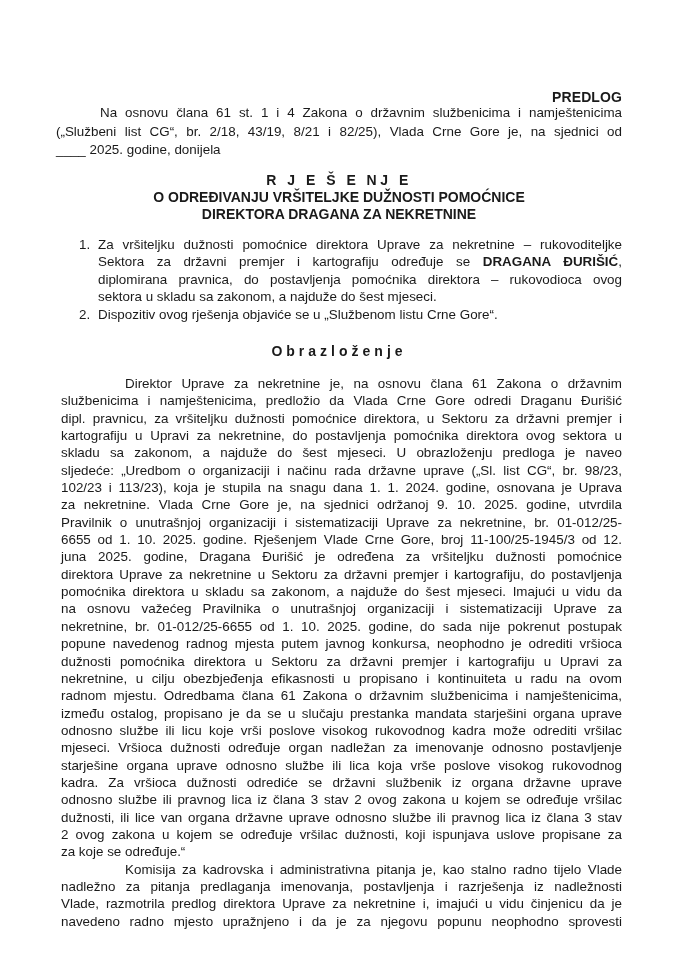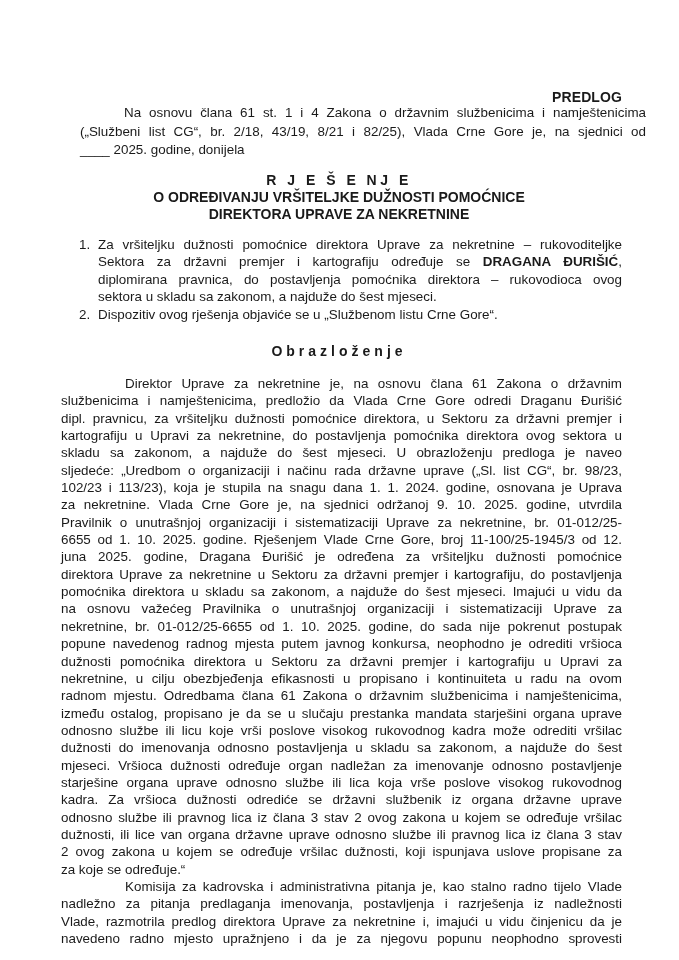--- a/index.html
+++ b/index.html
@@ -8,21 +8,21 @@
       font-family: "Liberation Sans", sans-serif; color: #1a1a1a;
       font-size: 13.4px;
     }
     .page { position: absolute; left: 0; top: 0; width: 679px; height: 960px; }
     .predlog {
       position: absolute; top: 89px; right: 57px;
       font-weight: bold; font-size: 14px; letter-spacing: 0.1px;
     }
     .intro {
       position: absolute; left: 56px; top: 104px; width: 566px;
-      line-height: 18.6px; text-align: justify; margin-left: 24px;
+      line-height: 18.6px; text-align: justify;
     }
     .intro .line { display: block; white-space: nowrap; }
     .intro .indent { padding-left: 44px; }
     .title-block {
       position: absolute; left: 56px; top: 172px; width: 566px;
       text-align: center; font-weight: bold; font-size: 14px; line-height: 17px;
     }
     .title-block .spaced { letter-spacing: 3.5px; }
     .decision-list {
       position: absolute; left: 79px; top: 236px; width: 543px;
@@ -60,21 +60,21 @@
 
   <div class="intro">
     <span class="line indent justify-line" style="text-align-last: justify;">Na osnovu člana 61 st. 1 i 4 Zakona o državnim službenicima i namještenicima</span>
     <span class="line justify-line">(„Službeni list CG“, br. 2/18,  43/19, 8/21 i 82/25), Vlada Crne Gore je, na sjednici od</span>
     <span class="line">____ 2025. godine, donijela</span>
   </div>
 
   <div class="title-block">
     <div class="spaced">R J E Š E NJ E</div>
     <div>O ODREĐIVANJU VRŠITELJKE DUŽNOSTI POMOĆNICE</div>
-    <div>DIREKTORA UPRAVE ZA NEKRETNINE</div>
+    <div>DIREKTORA DRAGANA ZA NEKRETNINE</div>
   </div>
 
   <ol class="decision-list">
     <li>
       <span class="num">1.</span>
       <span class="justify-line">Za  vršiteljku dužnosti pomoćnice direktora Uprave za nekretnine – rukovoditeljke</span>
       <span class="justify-line"><span>Sektora za državni premjer i kartografiju određuje se </span><span class="name-bold">DRAGANA ĐURIŠIĆ</span><span>,</span></span>
       <span class="justify-line">diplomirana pravnica, do postavljenja pomoćnika direktora – rukovodioca ovog</span>
       <span class="last-line">sektora u skladu sa zakonom, a najduže do šest mjeseci.</span>
     </li>
@@ -101,21 +101,20 @@
     <span class="jl">direktora Uprave za nekretnine u Sektoru za državni premjer i kartografiju, do postavljenja</span>
     <span class="jl">pomoćnika direktora u skladu sa zakonom, a najduže do šest mjeseci. Imajući u vidu da</span>
     <span class="jl">na osnovu važećeg Pravilnika o unutrašnjoj organizaciji i sistematizaciji Uprave za</span>
     <span class="jl">nekretnine, br. 01-012/25-6655 od 1. 10. 2025. godine, do sada nije pokrenut postupak</span>
     <span class="jl">popune navedenog radnog mjesta putem javnog konkursa, neophodno je odrediti vršioca</span>
     <span class="jl">dužnosti pomoćnika direktora u Sektoru za državni premjer i kartografiju u Upravi za</span>
     <span class="jl">nekretnine, u cilju obezbjeđenja efikasnosti u propisano i kontinuiteta u radu na ovom</span>
     <span class="jl">radnom mjestu. Odredbama člana 61 Zakona o državnim službenicima i namještenicima,</span>
     <span class="jl">između ostalog, propisano je da se u slučaju prestanka mandata starješini organa uprave</span>
     <span class="jl">odnosno službe ili licu koje vrši poslove visokog rukovodnog kadra može odrediti vršilac</span>
-    <span class="jl">dužnosti do imenovanja odnosno postavljenja u skladu sa zakonom, a najduže do šest</span>
     <span class="jl">mjeseci. Vršioca dužnosti određuje organ nadležan za imenovanje odnosno postavljenje</span>
     <span class="jl">starješine organa uprave odnosno službe ili lica koja vrše poslove visokog rukovodnog</span>
     <span class="jl">kadra. Za vršioca dužnosti odrediće se državni službenik iz organa državne uprave</span>
     <span class="jl">odnosno službe ili pravnog lica iz člana 3 stav 2 ovog zakona u kojem se određuje vršilac</span>
     <span class="jl">dužnosti, ili lice van organa državne uprave odnosno službe ili pravnog lica iz člana 3 stav</span>
     <span class="jl">2 ovog zakona u kojem se određuje vršilac dužnosti, koji ispunjava uslove propisane za</span>
     <span class="ll">za koje se određuje.“</span>
     <span class="jl ind">Komisija za kadrovska i administrativna pitanja je, kao stalno radno tijelo Vlade</span>
     <span class="jl">nadležno za pitanja predlaganja imenovanja, postavljenja i razrješenja iz nadležnosti</span>
     <span class="jl">Vlade, razmotrila predlog direktora Uprave za nekretnine i, imajući u vidu činjenicu da je</span>

